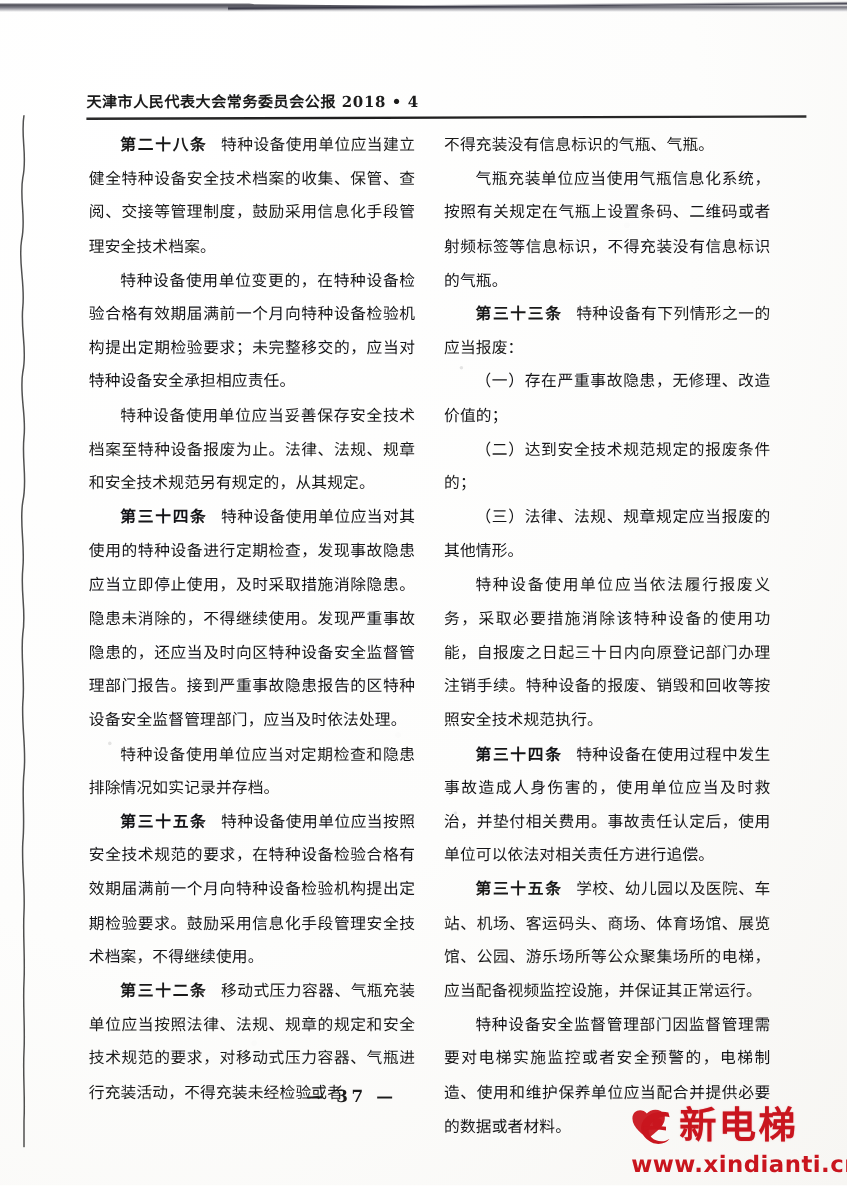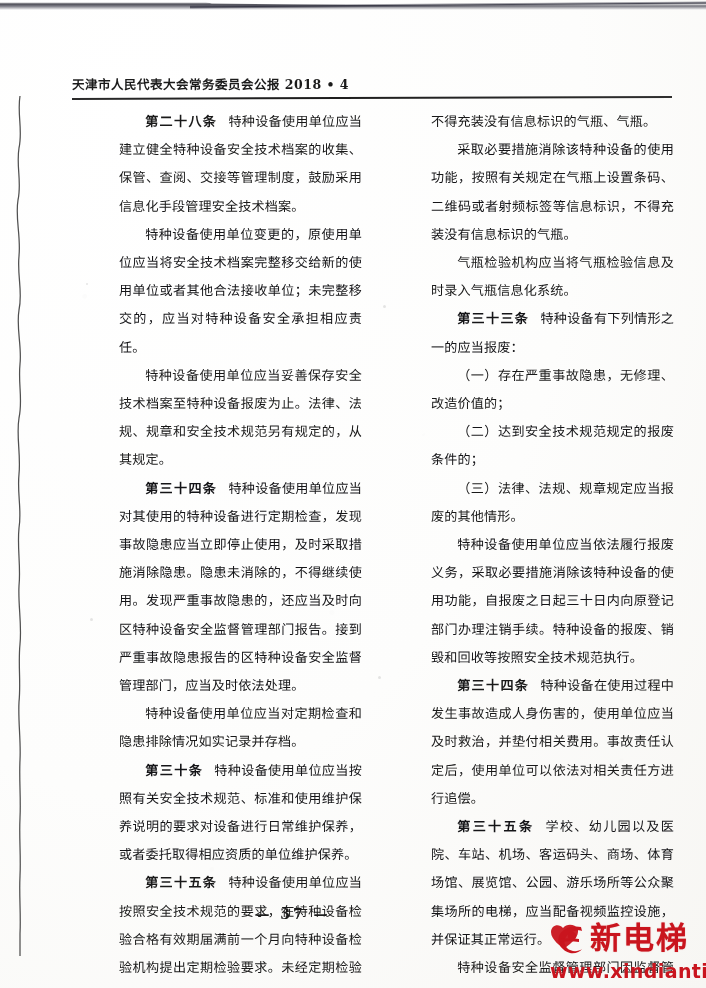--- a/index.html
+++ b/index.html
@@ -65,21 +65,21 @@
     position:absolute;left:72px;top:97px;width:600px;height:2px;
     background:linear-gradient(to right,#2b2b2b,#1d1d1d 40%,#2f2f2f);
     transform:skewY(-.18deg);
   }
   
   #cols{
     position:absolute;left:74px;top:108px;width:600px;height:790px;
     display:flex;
     gap:24px;
   }
-  .col{width:272px;margin-left:45px;}
+  .col{width:272px;}
   .para{
     margin:0 0 0 0;
     font-family:"DejaVu Sans","Liberation Sans",sans-serif;
     font-size:13.1px;
     line-height:28.2px;
     color:#17171a;
     text-align:justify;
     text-align-last:left;
     letter-spacing:.15px;
     text-indent:2em;
@@ -99,21 +99,21 @@
     text-align:center;
     font-family:"DejaVu Serif","Liberation Serif",serif;
     font-size:14px;
     font-weight:600;
     color:#1c1c1c;
     letter-spacing:3px;
     padding-right:46px;
   }
   
   #logo{
-    position:absolute;right:0;bottom:6px;
+    position:absolute;right:24px;bottom:6px;
     width:158px;height:62px;
   }
   #logo .mark{
     position:absolute;left:0;top:2px;width:40px;height:38px;
   }
   #logo .brand{
     position:absolute;left:42px;top:-2px;
     font-family:"DejaVu Sans","Liberation Sans",sans-serif;
     font-weight:700;
     font-size:31px;
@@ -154,32 +154,30 @@
   </div>
 
   <div id="header">
     <div class="htext">天津市人民代表大会常务委员会公报 2018 • 4</div>
   </div>
   <div id="header-rule"></div>
 
   <div id="cols">
     <div class="col" id="col-left">
         <p class="para"><span class="art">第二十八条</span><span>特种设备使用单位应当建立健全特种设备安全技术档案的收集、保管、查阅、交接等管理制度，鼓励采用信息化手段管理安全技术档案。</span></p>
-        <p class="para"><span>特种设备使用单位变更的，原使用单位应当将安全技术档案完整移交给新的使用单位或者其他合法接收单位；未完整移交的，应当对特种设备安全承担相应责任。</span></p>
+        <p class="para"><span>特种设备使用单位变更的，在特种设备检验合格有效期届满前一个月向特种设备检验机构提出定期检验要求；未完整移交的，应当对特种设备安全承担相应责任。</span></p>
         <p class="para"><span>特种设备使用单位应当妥善保存安全技术档案至特种设备报废为止。法律、法规、规章和安全技术规范另有规定的，从其规定。</span></p>
         <p class="para"><span class="art">第三十四条</span><span>特种设备使用单位应当对其使用的特种设备进行定期检查，发现事故隐患应当立即停止使用，及时采取措施消除隐患。隐患未消除的，不得继续使用。发现严重事故隐患的，还应当及时向区特种设备安全监督管理部门报告。接到严重事故隐患报告的区特种设备安全监督管理部门，应当及时依法处理。</span></p>
         <p class="para"><span>特种设备使用单位应当对定期检查和隐患排除情况如实记录并存档。</span></p>
-        <p class="para"><span class="art">第三十条</span><span>特种设备使用单位应当按照有关安全技术规范、标准和使用维护保养说明的要求对设备进行日常维护保养，或者委托取得相应资质的单位维护保养。</span></p>
-        <p class="para"><span class="art">第三十五条</span><span>特种设备使用单位应当按照安全技术规范的要求，在特种设备检验合格有效期届满前一个月向特种设备检验机构提出定期检验要求。未经定期检验或者检验不合格的特种设备，不得继续使用。</span></p>
+        <p class="para"><span class="art">第三十五条</span><span>特种设备使用单位应当按照安全技术规范的要求，在特种设备检验合格有效期届满前一个月向特种设备检验机构提出定期检验要求。鼓励采用信息化手段管理安全技术档案，不得继续使用。</span></p>
         <p class="para"><span class="art">第三十二条</span><span>移动式压力容器、气瓶充装单位应当按照法律、法规、规章的规定和安全技术规范的要求，对移动式压力容器、气瓶进行充装活动，不得充装未经检验或者</span></p>
       </div>
     <div class="col" id="col-right">
         <p class="para" style="text-indent: 0px;"><span>不得充装没有信息标识的气瓶、气瓶。</span></p>
-        <p class="para"><span>采取必要措施消除该特种设备的使用功能，按照有关规定在气瓶上设置条码、二维码或者射频标签等信息标识，不得充装没有信息标识的气瓶。</span></p>
-        <p class="para"><span>气瓶检验机构应当将气瓶检验信息及时录入气瓶信息化系统。</span></p>
+        <p class="para"><span>气瓶充装单位应当使用气瓶信息化系统，按照有关规定在气瓶上设置条码、二维码或者射频标签等信息标识，不得充装没有信息标识的气瓶。</span></p>
         <p class="para"><span class="art">第三十三条</span><span>特种设备有下列情形之一的应当报废：</span></p>
         <p class="para"><span>（一）存在严重事故隐患，无修理、改造价值的；</span></p>
         <p class="para"><span>（二）达到安全技术规范规定的报废条件的；</span></p>
         <p class="para"><span>（三）法律、法规、规章规定应当报废的其他情形。</span></p>
         <p class="para"><span>特种设备使用单位应当依法履行报废义务，采取必要措施消除该特种设备的使用功能，自报废之日起三十日内向原登记部门办理注销手续。特种设备的报废、销毁和回收等按照安全技术规范执行。</span></p>
         <p class="para"><span class="art">第三十四条</span><span>特种设备在使用过程中发生事故造成人身伤害的，使用单位应当及时救治，并垫付相关费用。事故责任认定后，使用单位可以依法对相关责任方进行追偿。</span></p>
         <p class="para"><span class="art">第三十五条</span><span>学校、幼儿园以及医院、车站、机场、客运码头、商场、体育场馆、展览馆、公园、游乐场所等公众聚集场所的电梯，应当配备视频监控设施，并保证其正常运行。</span></p>
         <p class="para"><span>特种设备安全监督管理部门因监督管理需要对电梯实施监控或者安全预警的，电梯制造、使用和维护保养单位应当配合并提供必要的数据或者材料。</span></p>
       </div>
   </div>

